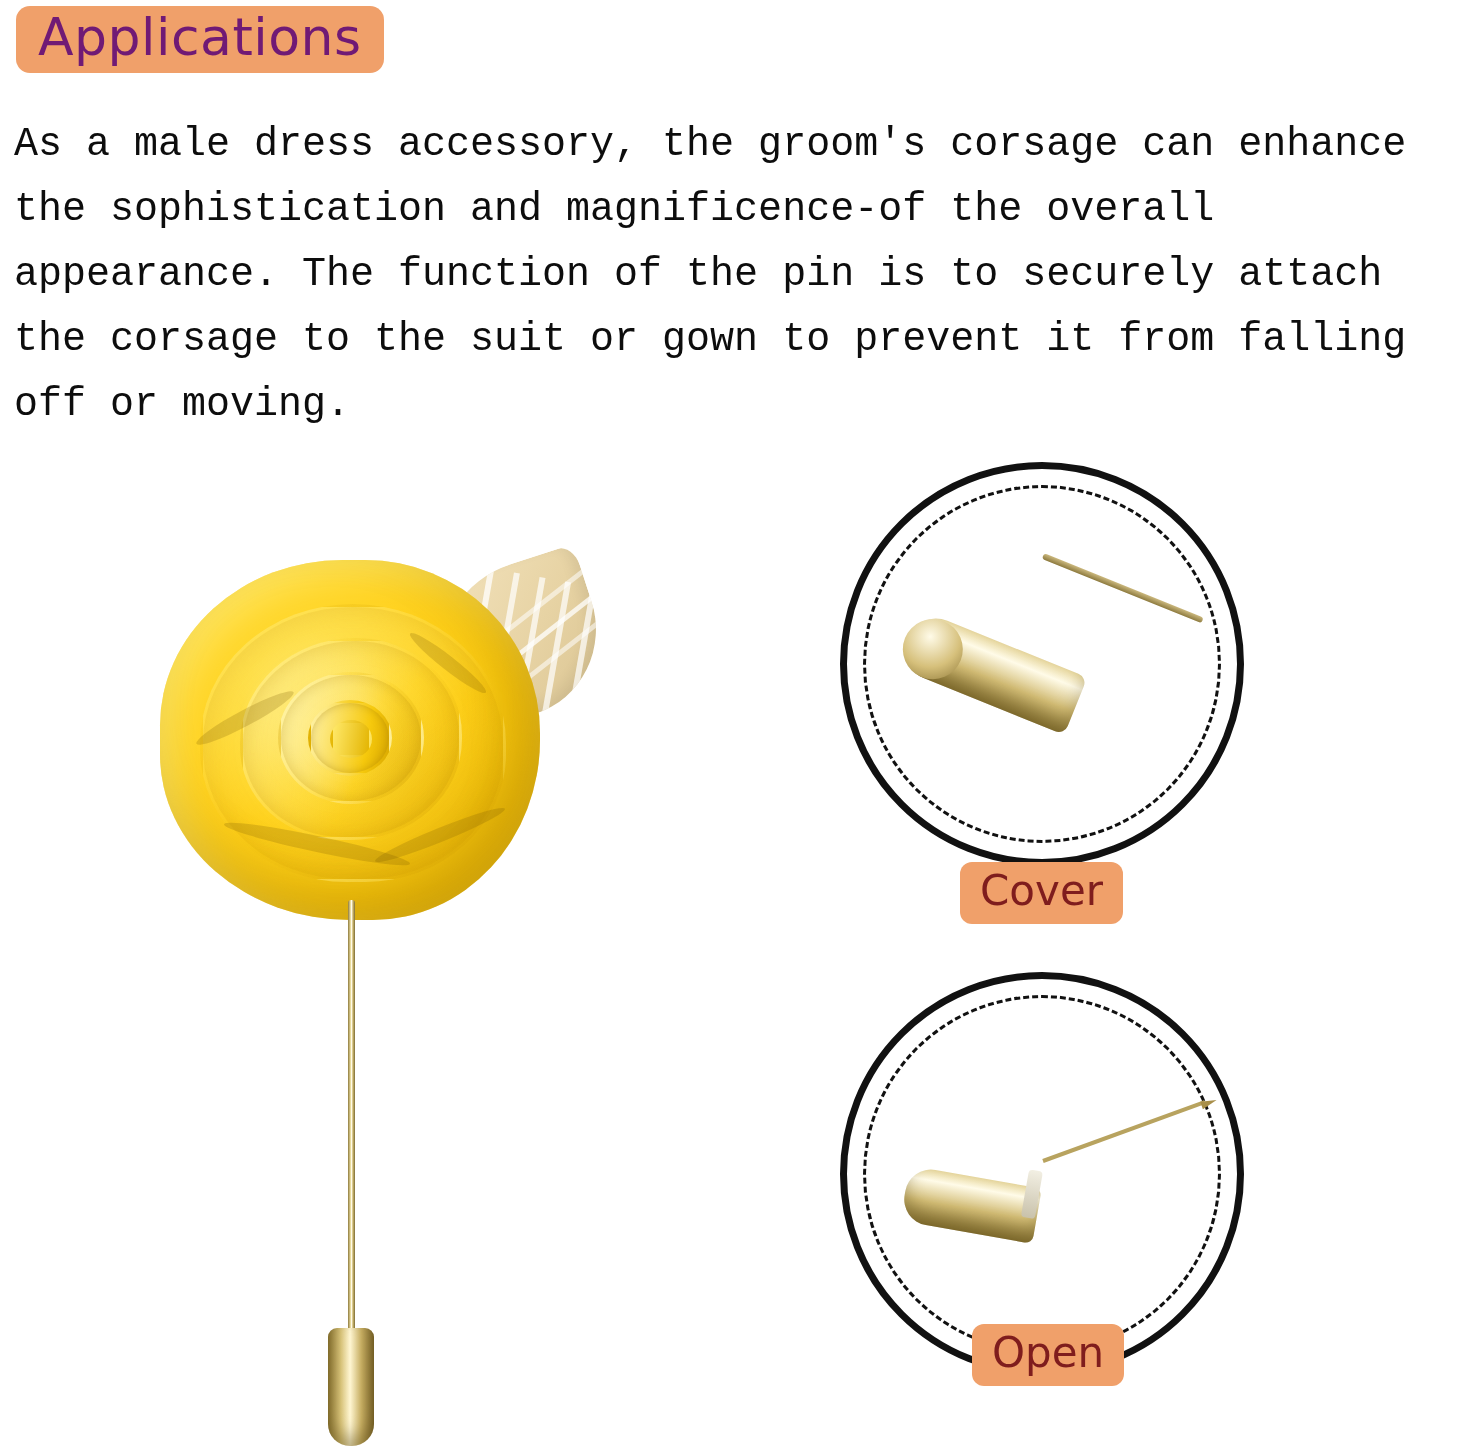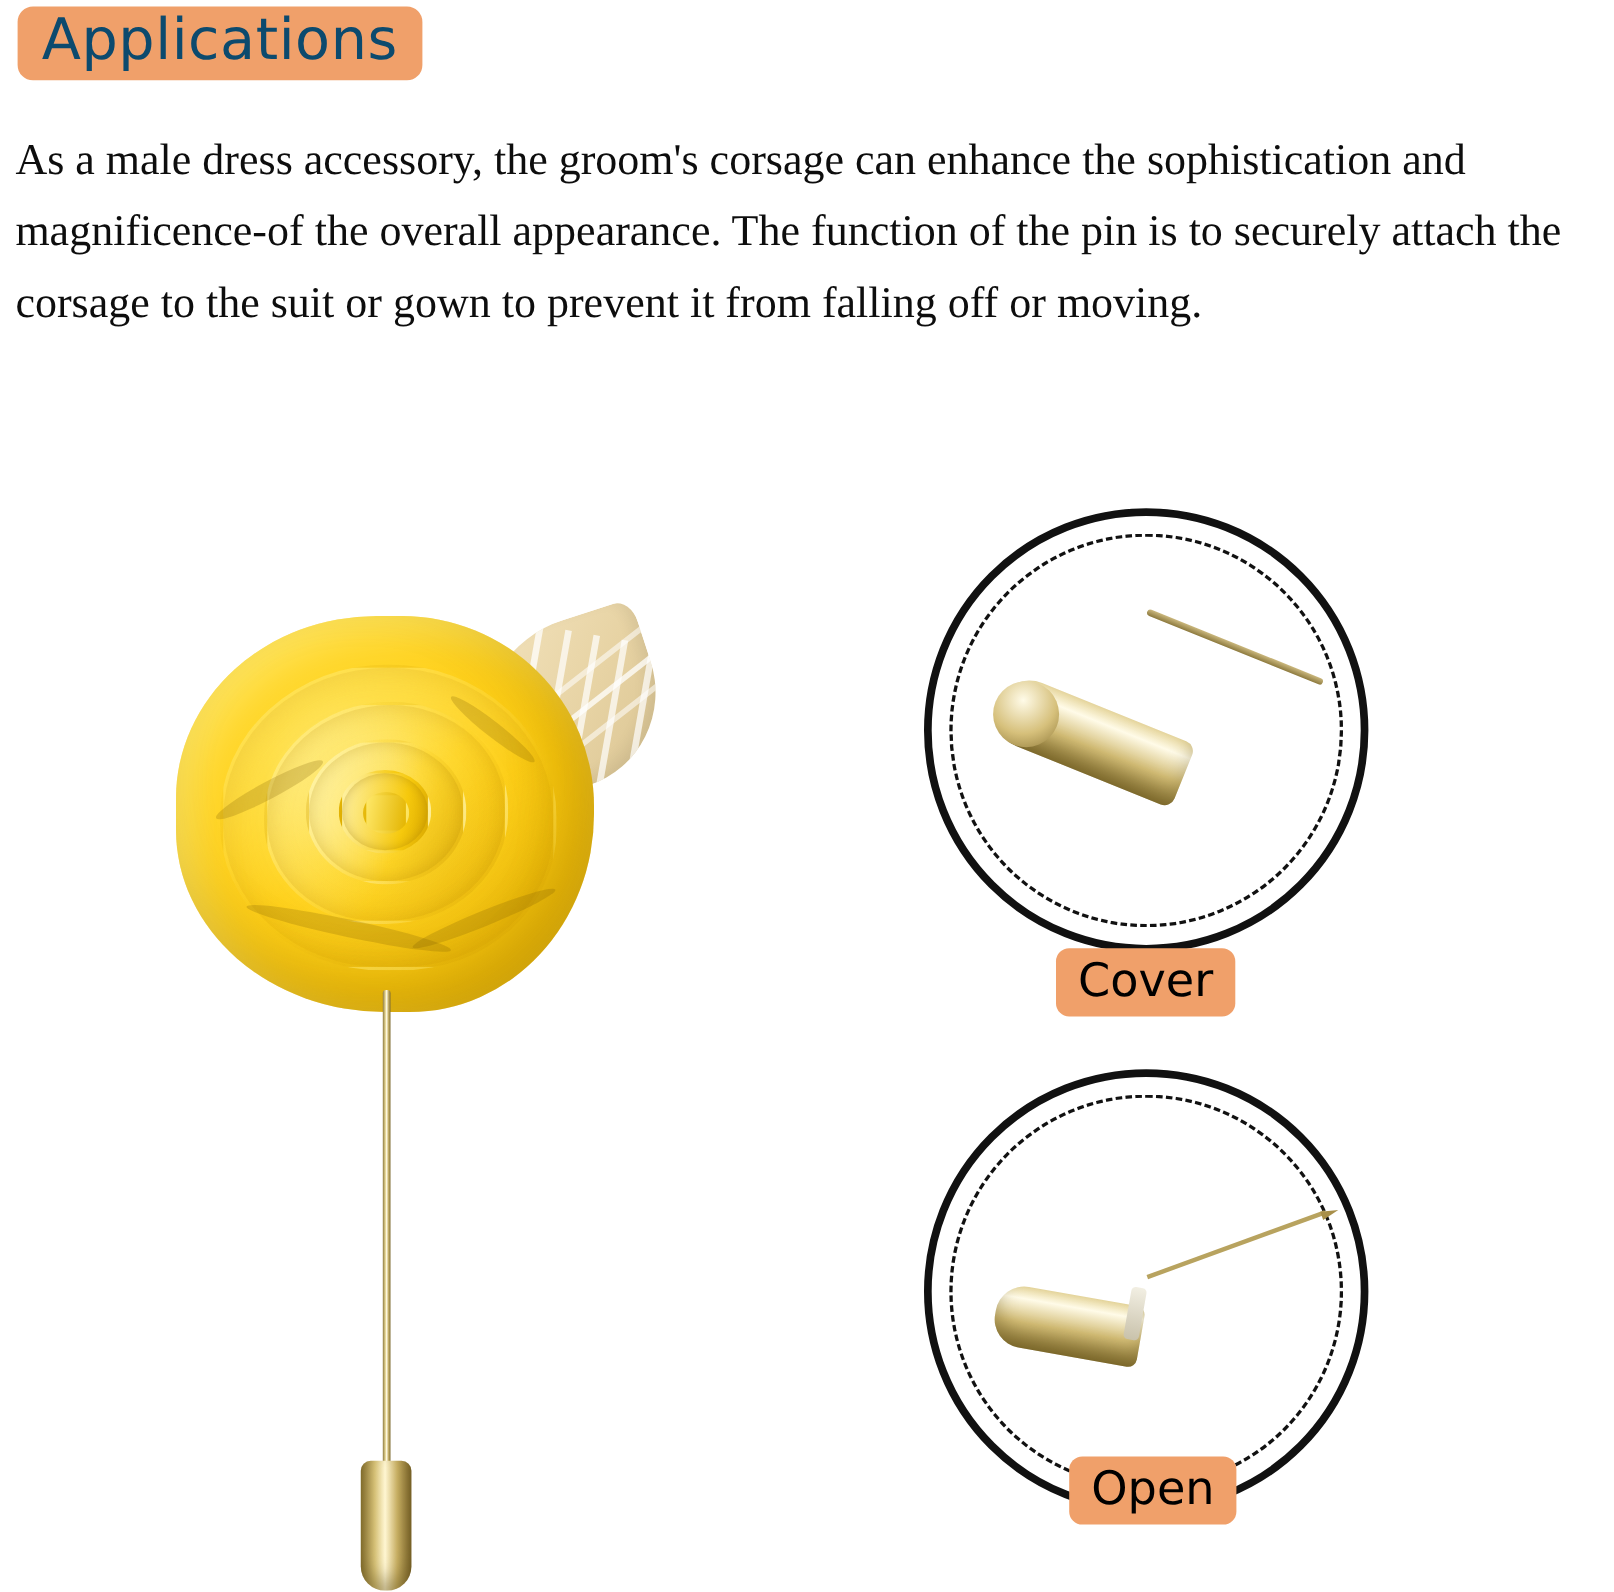--- a/index.html
+++ b/index.html
@@ -13,21 +13,21 @@
     font-family: "DejaVu Sans", sans-serif;
     color: #111111;
     position: relative;
     overflow: hidden;
   }
 
   
   .badge {
     display: inline-block;
     background: #f0a06a;
-    color: #0c4a6e;
+    color: #701a75;
     border-radius: 14px;
     padding: 4px 22px 8px 22px;
     font-size: 52px;
     line-height: 1.05;
     letter-spacing: 0.5px;
     font-family: "DejaVu Sans", sans-serif;
     box-shadow: 0 0 0 0 rgba(0,0,0,0);
   }
   .badge-wrap {
     position: absolute;
@@ -37,21 +37,21 @@
 
   
   .paragraph {
     position: absolute;
     top: 112px;
     left: 14px;
     width: 1442px;
     font-size: 40px;
     line-height: 65px;
     color: #0d0d0d;
-    font-family: Liberation Serif, serif;
+    font-family: Liberation Mono, monospace;
   }
 
   
   .photo-area {
     position: absolute;
     top: 400px;
     left: 0;
     width: 1467px;
     height: 1047px;
   }
@@ -294,21 +294,21 @@
     transform: rotate(10deg);
     transform-origin: left center;
     border-radius: 4px;
     background: linear-gradient(180deg, #f2efe3, #c9c2ab);
   }
 
   
   .label-chip {
     position: absolute;
     background: #f0a06a;
-    color: #000000;
+    color: #7f1d1d;
     border-radius: 12px;
     font-size: 42px;
     line-height: 1.15;
     padding: 5px 20px 9px 20px;
     font-family: "DejaVu Sans", sans-serif;
     white-space: nowrap;
   }
   #label-cover { left: 960px; top: 462px; }
   #label-open  { left: 972px; top: 924px; }
 </style>

